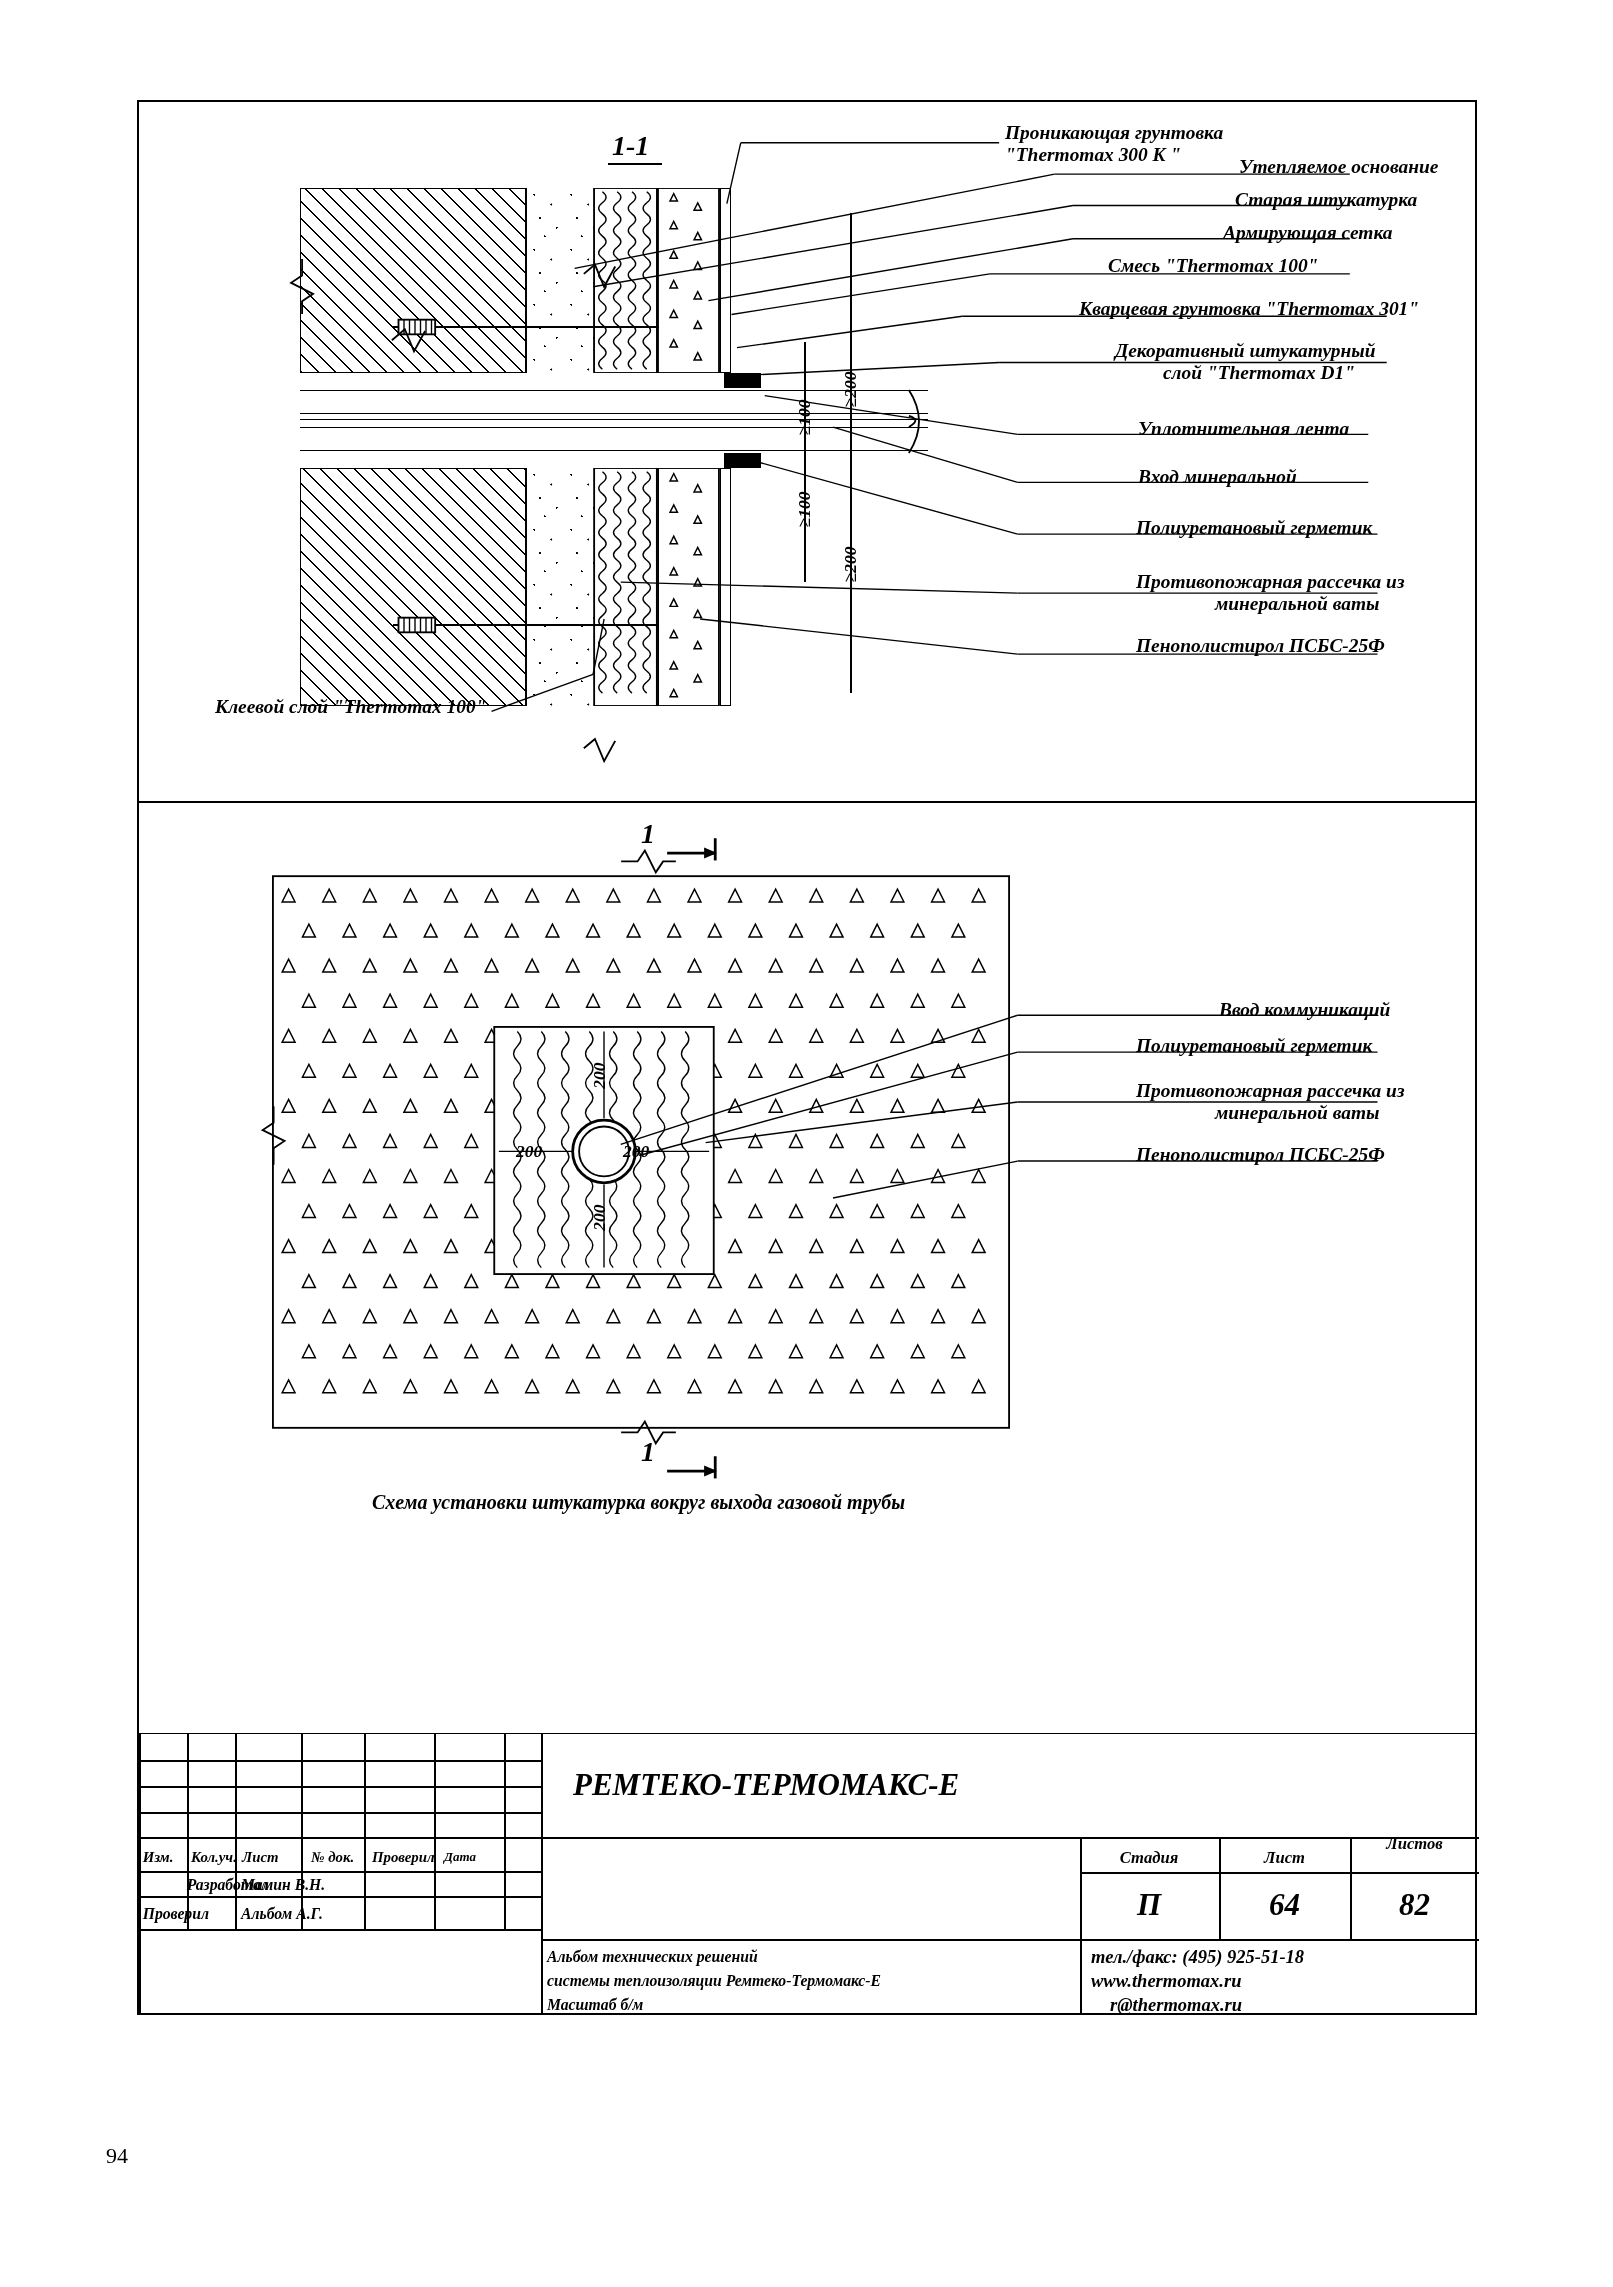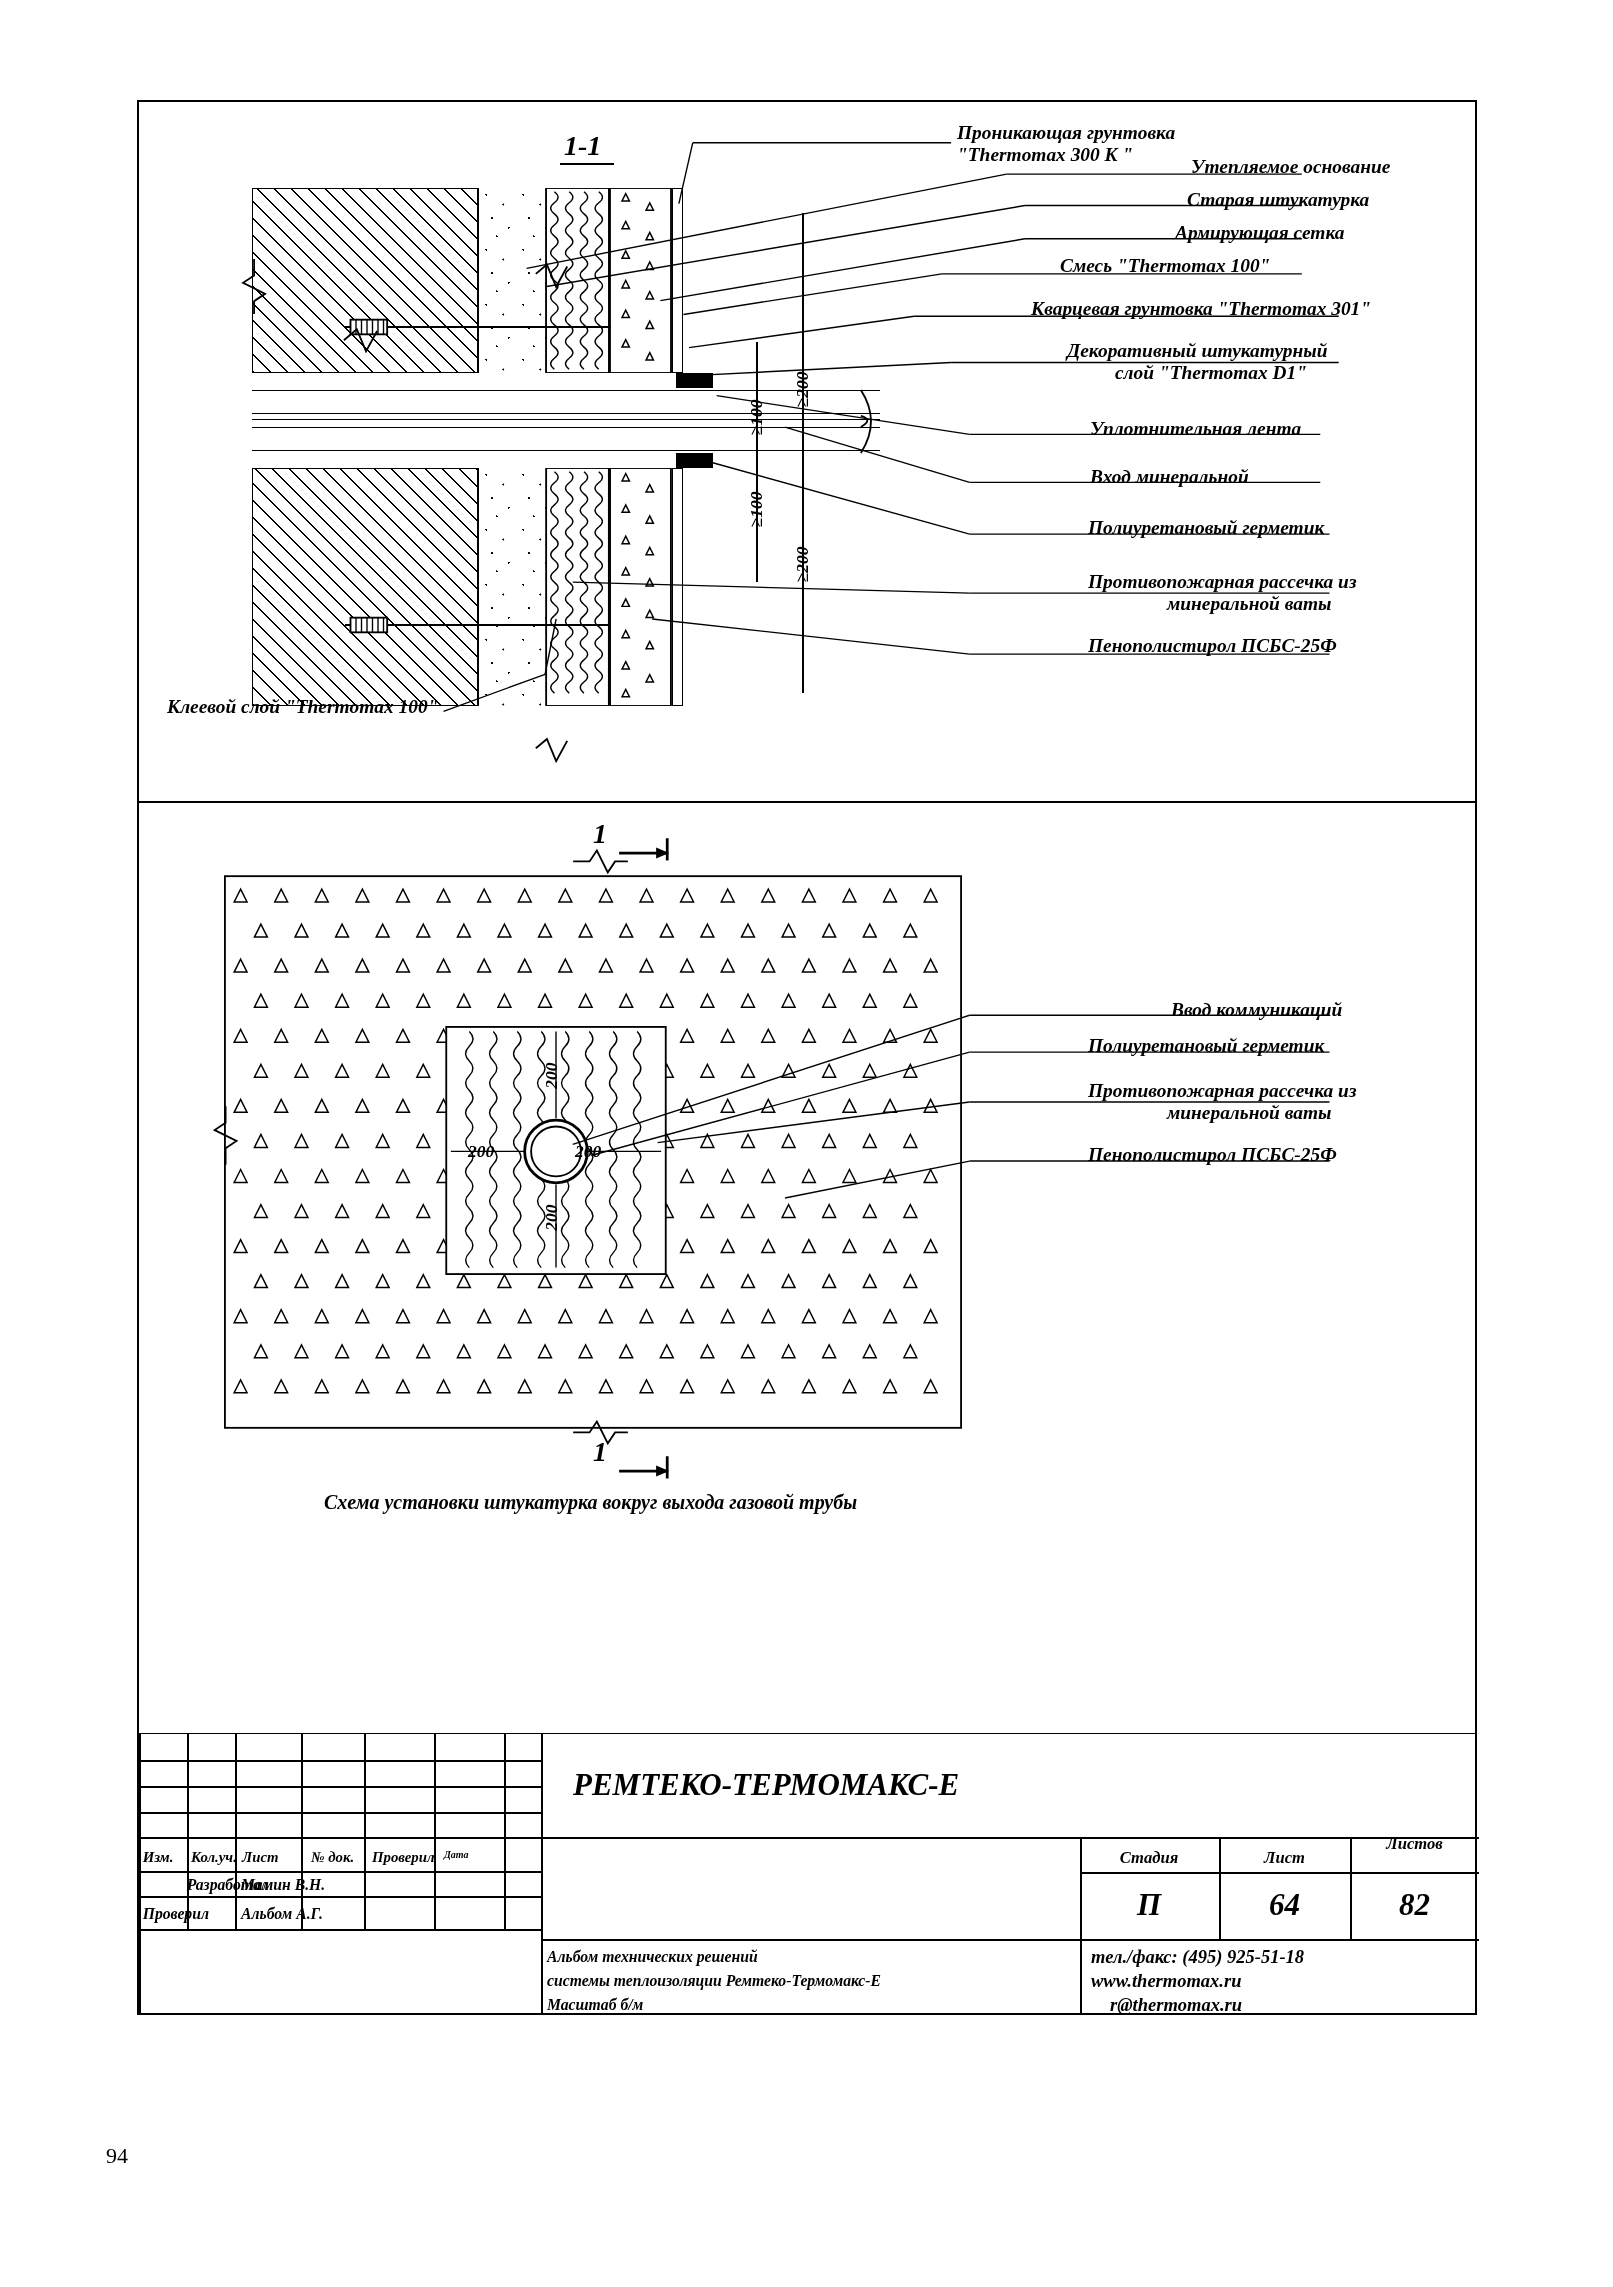--- a/index.html
+++ b/index.html
@@ -5,21 +5,21 @@
   html,body{margin:0;padding:0;background:#fff;}
   body{width:1613px;height:2288px;position:relative;font-family:"Liberation Serif",serif;color:#000;}
   .sheet{position:absolute;left:137px;top:100px;width:1340px;height:1915px;border:2.8px solid #000;box-sizing:border-box;}
   .hline{position:absolute;background:#000;height:1.8px;}
   .vline{position:absolute;background:#000;width:1.8px;}
 
   
   .lbl{position:absolute;font-style:italic;font-weight:bold;font-size:19.4px;white-space:nowrap;}
 
   
-  .sec{position:absolute;}
+  .sec{position:absolute;margin-left:48px;}
   
   .wall{position:absolute;background:
       repeating-linear-gradient(45deg,#000 0 1.4px,transparent 1.4px 12px);
       border:1.8px solid #000;box-sizing:border-box;}
   .plaster{position:absolute;background:#fff;border-left:1.8px solid #000;border-right:1.8px solid #000;box-sizing:border-box;}
   .plaster:after{content:"";position:absolute;inset:0;
      background:
       radial-gradient(circle at 20% 12%,#000 0.9px,transparent 1.1px),
       radial-gradient(circle at 66% 30%,#000 0.9px,transparent 1.1px),
       radial-gradient(circle at 35% 55%,#000 0.9px,transparent 1.1px),
@@ -624,21 +624,21 @@
 
     <div class="vline" style="left:402px;top:0;height:280px;"></div>
     <div class="hline" style="left:402px;top:103px;width:938px;"></div>
     <div class="big" style="position:absolute;left:434px;top:33px;">РЕМТЕКО-ТЕРМОМАКС-Е</div>
 
     <div style="position:absolute;left:0;top:111px;width:402px;height:26px;">
       <span style="position:absolute;left:3.7px;top:3.7px;font-style:italic;font-weight:bold;font-size:14.8px;">Изм.</span>
       <span style="position:absolute;left:52px;top:3.7px;font-style:italic;font-weight:bold;font-size:14.8px;">Кол.уч.</span>
       <span style="position:absolute;left:103px;top:3.7px;font-style:italic;font-weight:bold;font-size:14.8px;">Лист</span>
       <span style="position:absolute;left:172px;top:3.7px;font-style:italic;font-weight:bold;font-size:14.8px;">№ док.</span>
-      <span style="position:absolute;left:305px;top:3.7px;font-style:italic;font-weight:bold;font-size:10px;">Дата</span>
+      <span style="position:absolute;left:305px;top:3.7px;font-style:italic;font-weight:bold;font-size:13px;">Дата</span>
       <span style="position:absolute;left:233px;top:3.7px;font-style:italic;font-weight:bold;font-size:14.8px;">Проверил</span>
     </div>
 
     <div style="position:absolute;left:3.7px;top:142px;font-style:italic;font-weight:bold;font-size:15.7px;margin-left:44px;">Разработал</div>
     <div style="position:absolute;left:102px;top:142px;font-style:italic;font-weight:bold;font-size:15.7px;">Мамин В.Н.</div>
     <div style="position:absolute;left:3.7px;top:171px;font-style:italic;font-weight:bold;font-size:15.7px;">Проверил</div>
     <div style="position:absolute;left:102px;top:171px;font-style:italic;font-weight:bold;font-size:15.7px;">Альбом А.Г.</div>
 
     <div class="hline" style="left:402px;top:205px;width:938px;"></div>
 

